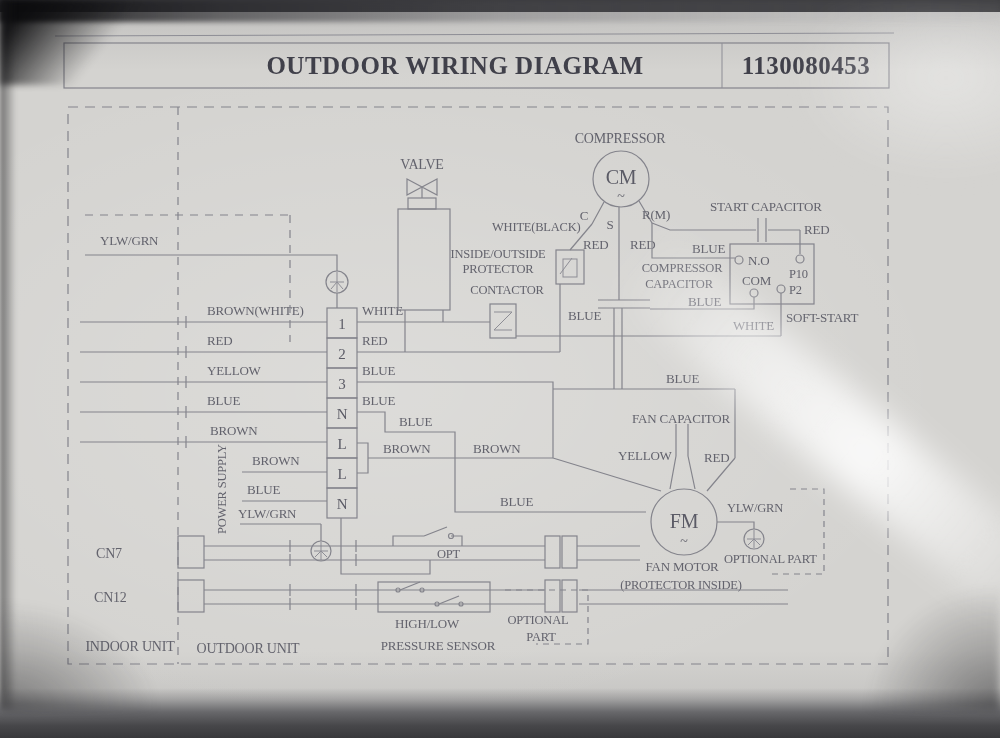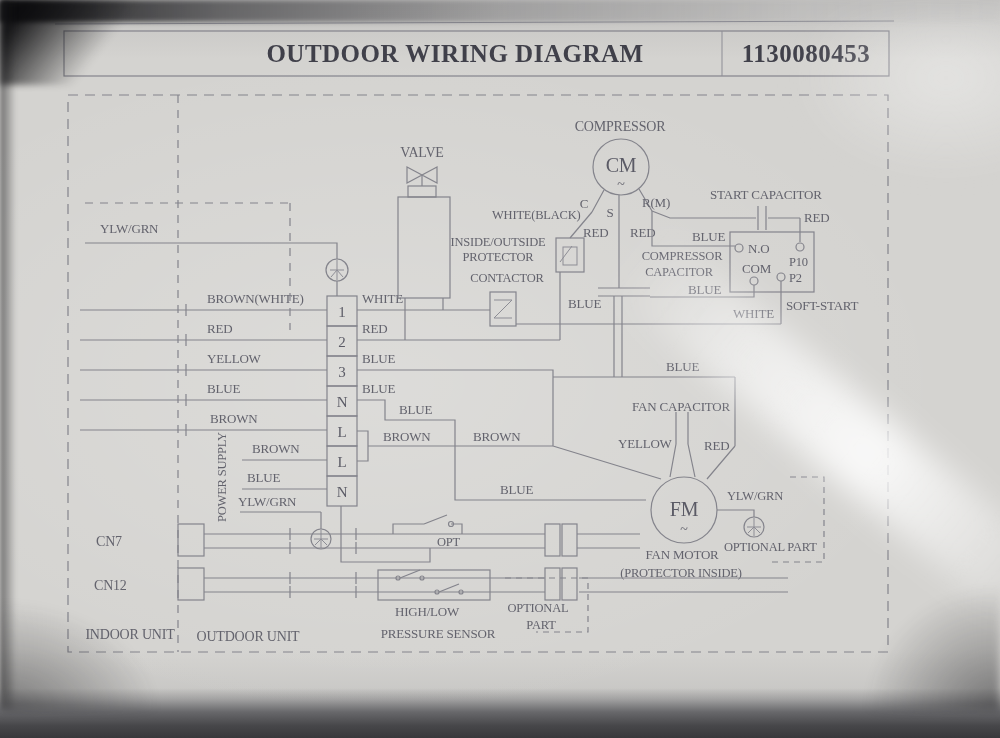--- a/index.html
+++ b/index.html
@@ -7,20 +7,21 @@
     width:1000px;height:738px;position:relative;overflow:hidden;
     background:#3a3a3d;
     font-family:"Liberation Serif", serif;
   }
   .paper{
     position:absolute;inset:0;
     background-color:#d4d3d0;
     background-image:
       radial-gradient(ellipse 820px 480px at 38% 52%, rgba(255,255,255,0.20), rgba(255,255,255,0) 70%),
       linear-gradient(180deg, rgba(120,120,124,0.18) 0%, rgba(120,120,124,0) 8%, rgba(120,120,124,0) 88%, rgba(100,100,104,0.22) 100%);
+    margin-top: 12px;
   }
   svg.diagram{position:absolute;left:0;top:0;filter:blur(0.38px);}
   .ink{stroke:#84848c;stroke-width:1.2;fill:none;}
   .ink-thin{stroke:#8d8d95;stroke-width:1;fill:none;}
   text{fill:#63636d;font-family:"Liberation Serif",serif;letter-spacing:-0.2px;}
   .t13{font-size:13px;}
   .t12{font-size:12.5px;}
   .t14{font-size:14px;}
   .t15{font-size:15px;fill:#5b5b66;}
   .t20{font-size:20px;fill:#5b5b66;}

